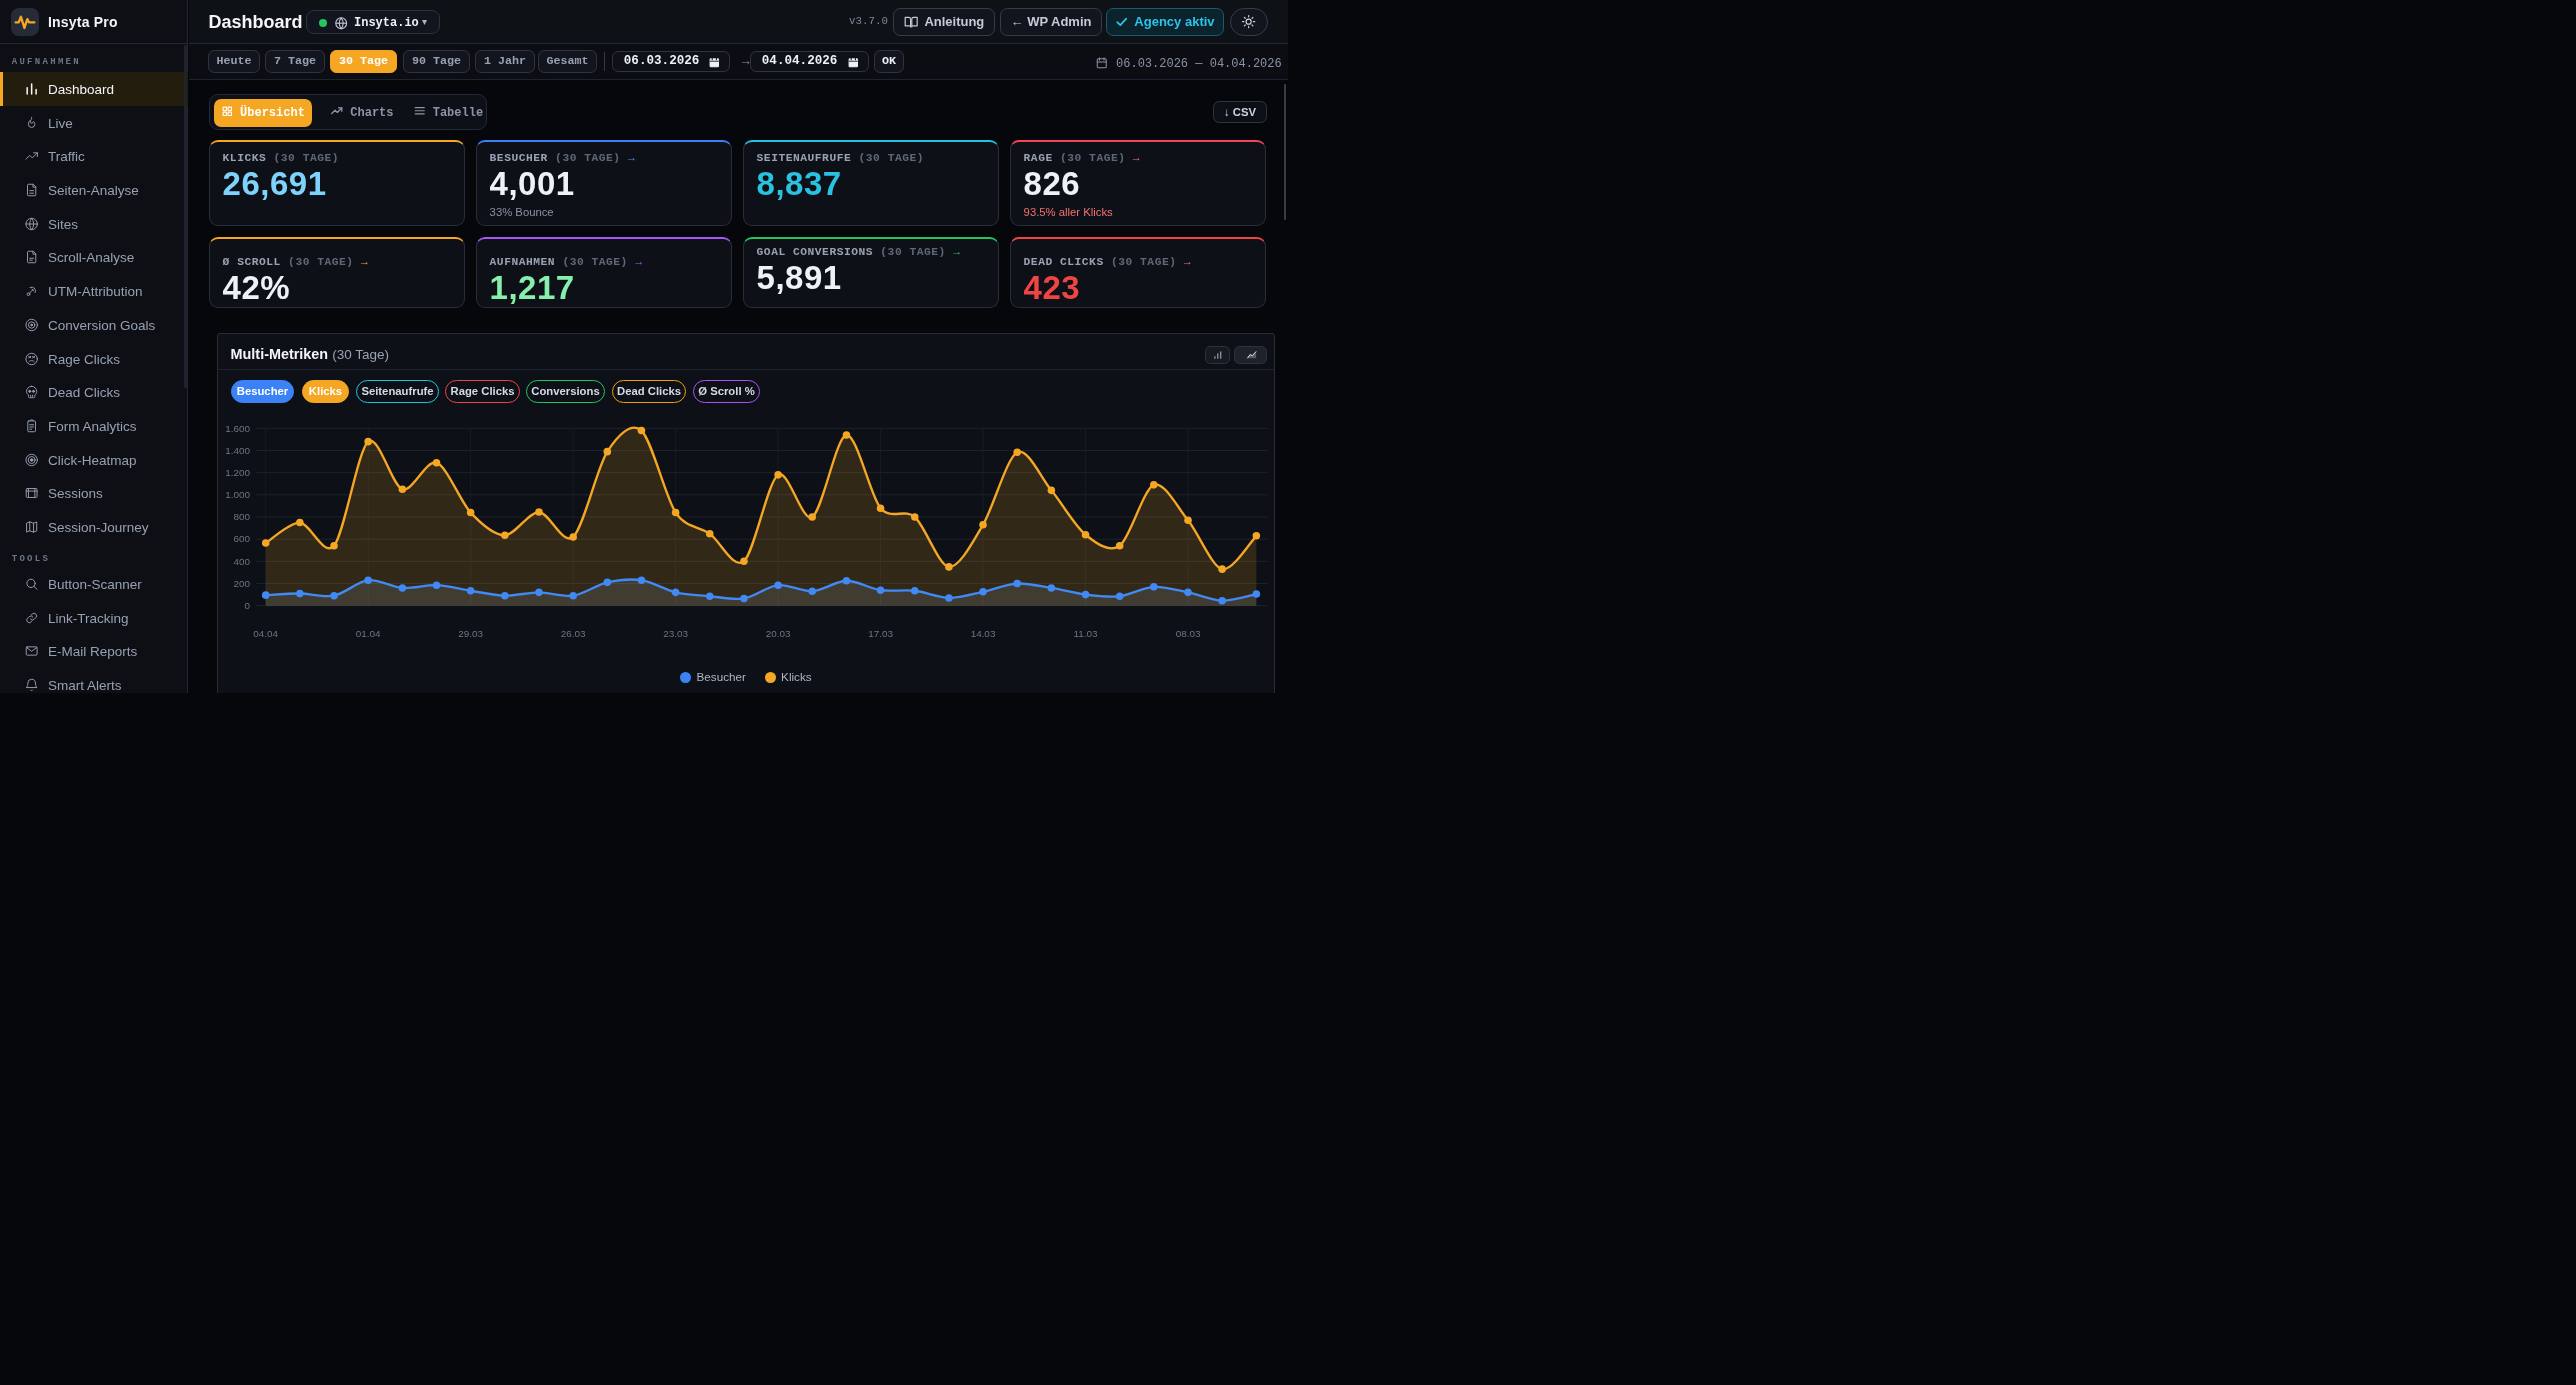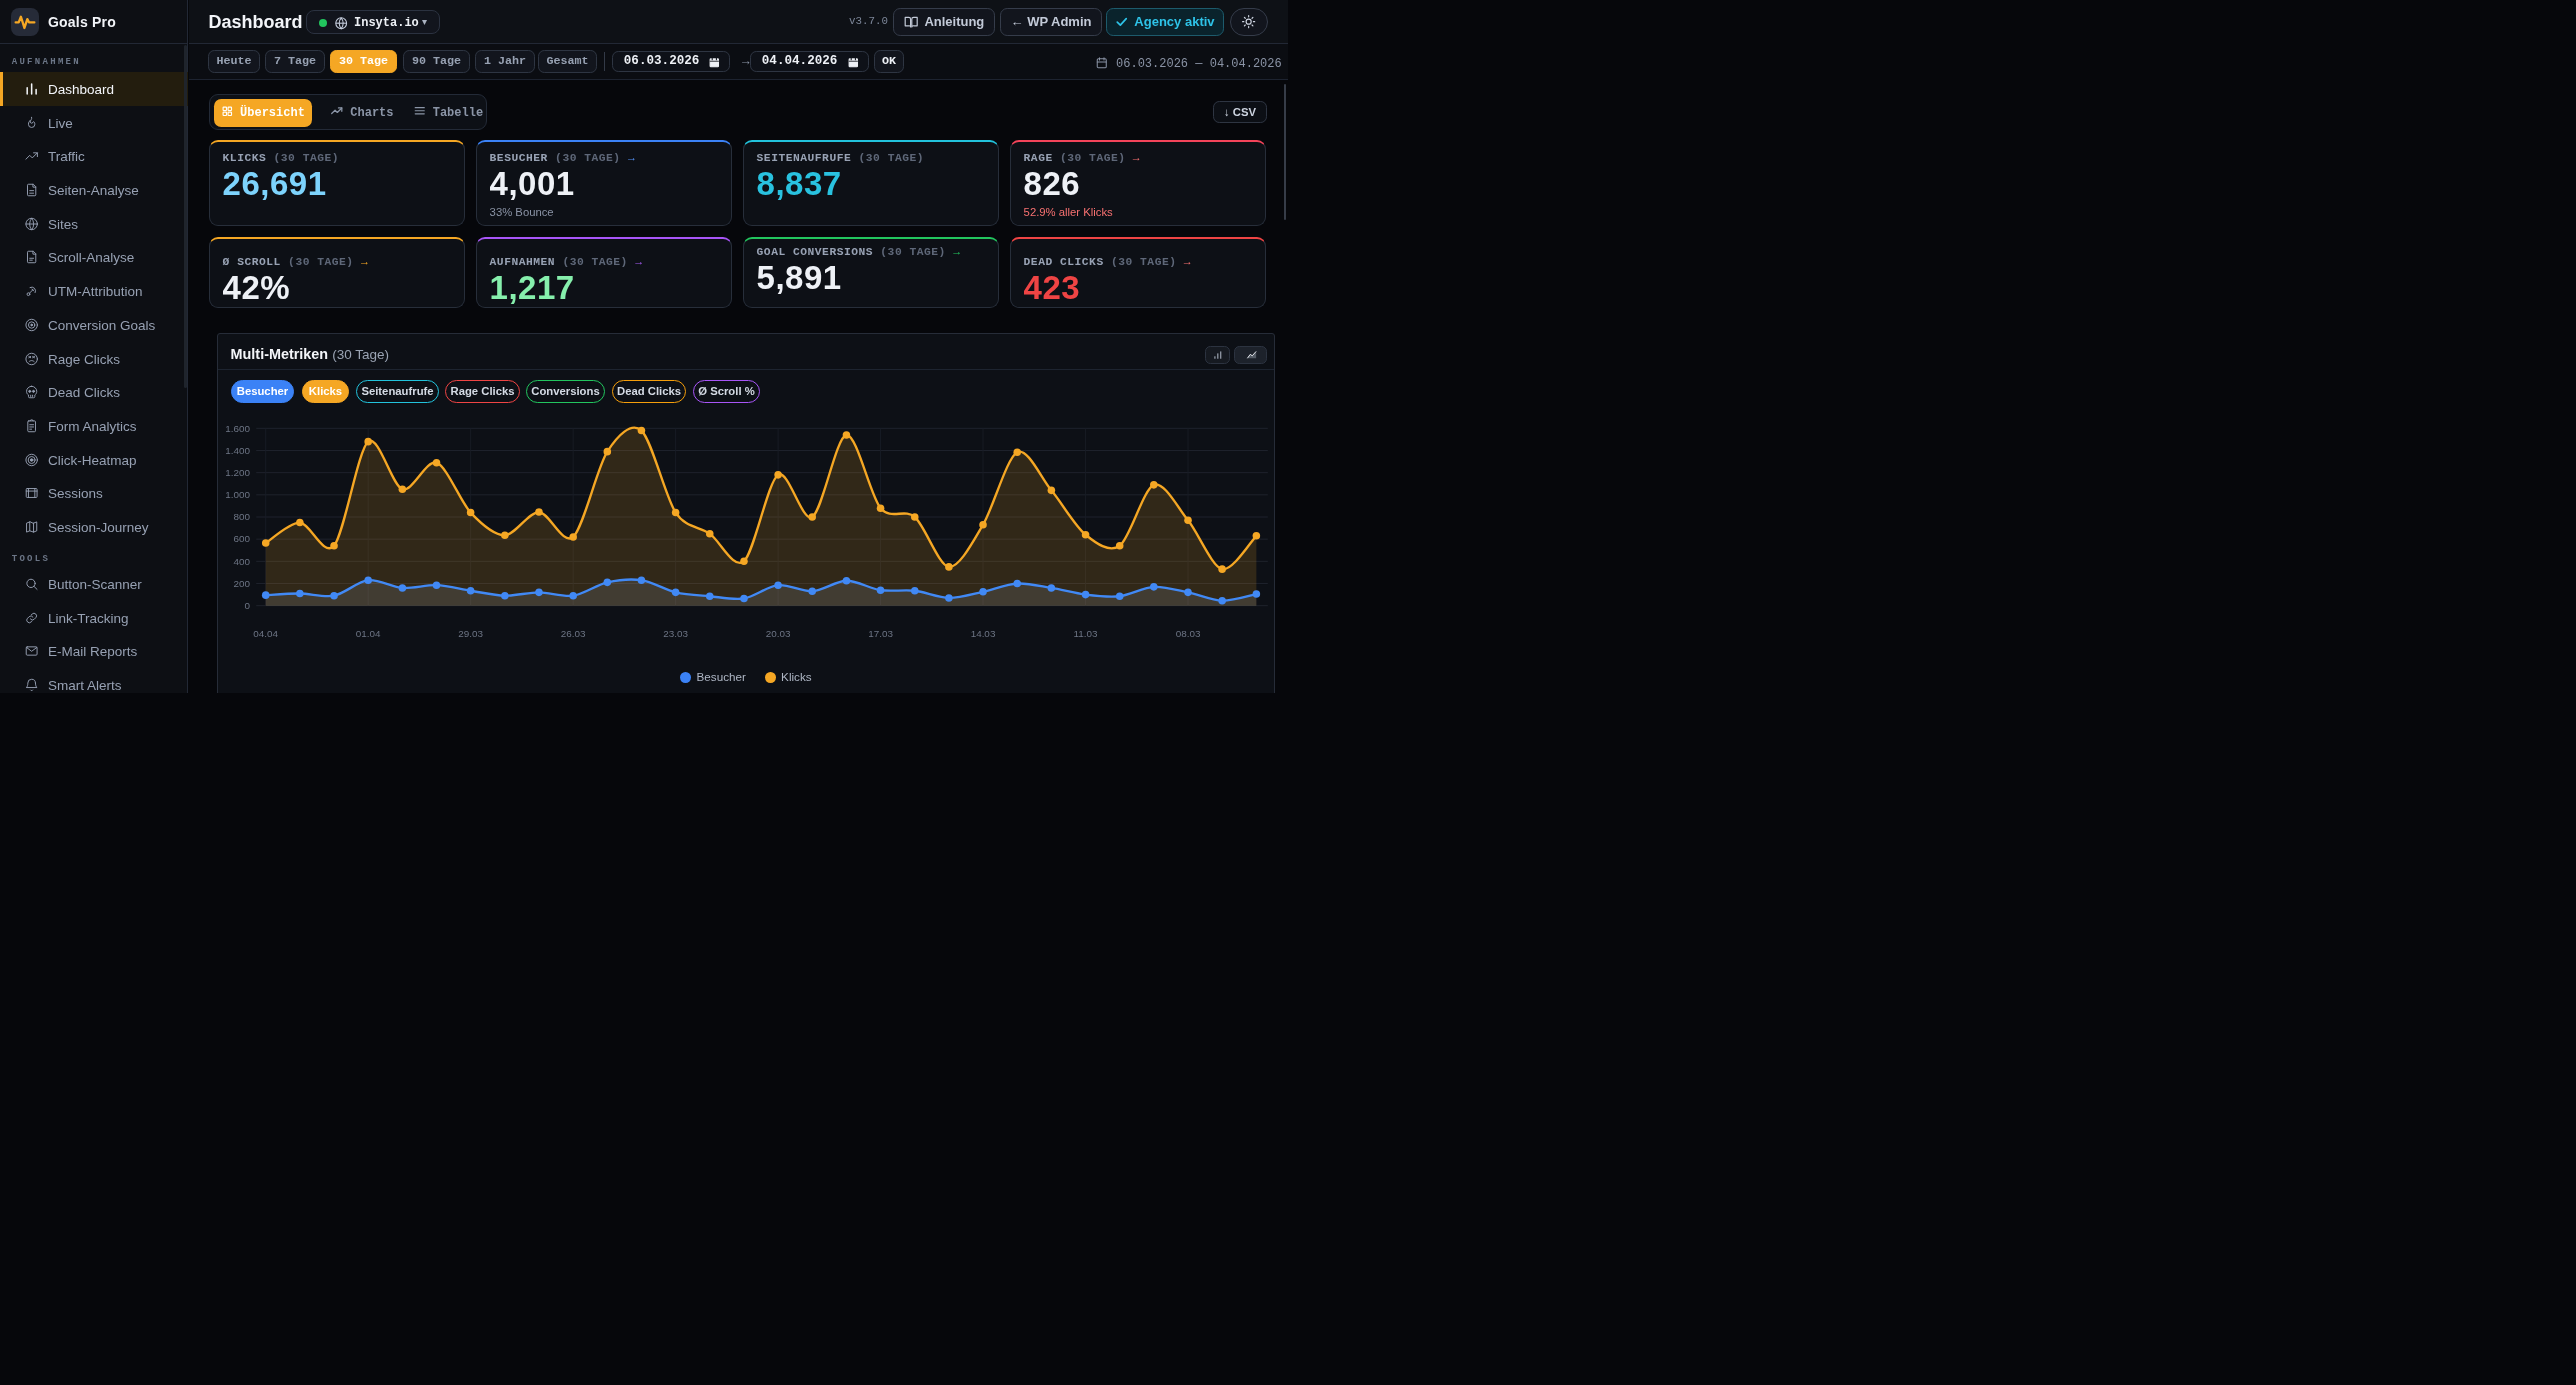--- a/index.html
+++ b/index.html
@@ -60,21 +60,21 @@
 #legend{position:absolute;left:0;top:336px;width:100%;text-align:center;font-size:11.7px;color:#aeb6c4}
 #legend b{display:inline-block;width:10.8px;height:10.8px;border-radius:50%;vertical-align:-1.8px;margin-right:5.4px}
 #mainthumb{position:absolute;left:1284px;top:84px;width:2.3px;height:136px;background:#363c48;border-radius:1.8px}
 </style></head>
 <body>
 <div id="sidebar">
 <div id="brand">
       <div id="logo"><svg width="28" height="28" viewBox="0 0 24 24" fill="none" stroke="#f5a724" stroke-width="2" stroke-linecap="round" stroke-linejoin="round">
           <path d="M4 12.3h2.6l1.9-4.8 3 9.6 2.5-7.6 1.4 2.8h4.6"></path>
         </svg></div>
-      <div id="brandname">Goals Pro</div>
+      <div id="brandname">Insyta Pro</div>
     </div>
 <div class="navlabel" style="top:57px">AUFNAHMEN</div>
 <div class="item act" style="top:72px">
       <svg width="15.3" height="15.3" viewBox="0 0 24 24" stroke="currentColor" stroke-width="1.5" fill="none" stroke-linecap="round" stroke-linejoin="round">
         <path d="M5 20V10" stroke-width="2.4"></path>
         <path d="M12 20V4" stroke-width="2.4"></path>
         <path d="M19 20v-7" stroke-width="2.4"></path>
       </svg>
       <span class="txt">Dashboard</span>
     </div>
@@ -286,21 +286,21 @@
     <div class="num" style="color:#eef1f6">4,001</div>
     <div class="sub" style="color:#8a93a5">33% Bounce</div>
   </div>
 <div class="card" style="left:743px;top:140px;height:86px;border-top-color:#22c3dc">
     <div class="lb">SEITENAUFRUFE <span class="dim">(30 TAGE)</span></div>
     <div class="num" style="color:#29c2e0">8,837</div>
   </div>
 <div class="card" style="left:1010px;top:140px;height:86px;border-top-color:#f4445a">
     <div class="lb">RAGE <span class="dim">(30 TAGE)</span> <span style="color:#f87171;letter-spacing:0">→</span></div>
     <div class="num" style="color:#eef1f6">826</div>
-    <div class="sub" style="color:#f87171">52.9% aller Klicks</div>
+    <div class="sub" style="color:#f87171">93.5% aller Klicks</div>
   </div>
 <div class="card" style="left:209px;top:237px;height:71px;border-top-color:#f5a724;padding-top:16.7px">
     <div class="lb">Ø SCROLL <span class="dim">(30 TAGE)</span> <span style="color:#f5a724;letter-spacing:0">→</span></div>
     <div class="num" style="color:#eef1f6">42%</div>
   </div>
 <div class="card" style="left:476px;top:237px;height:71px;border-top-color:#a855f7;padding-top:16.7px">
     <div class="lb">AUFNAHMEN <span class="dim">(30 TAGE)</span> <span style="color:#a85cf7;letter-spacing:0">→</span></div>
     <div class="num" style="color:#86efac">1,217</div>
   </div>
 <div class="card" style="left:743px;top:237px;height:71px;border-top-color:#22c55e;padding-top:7px">

